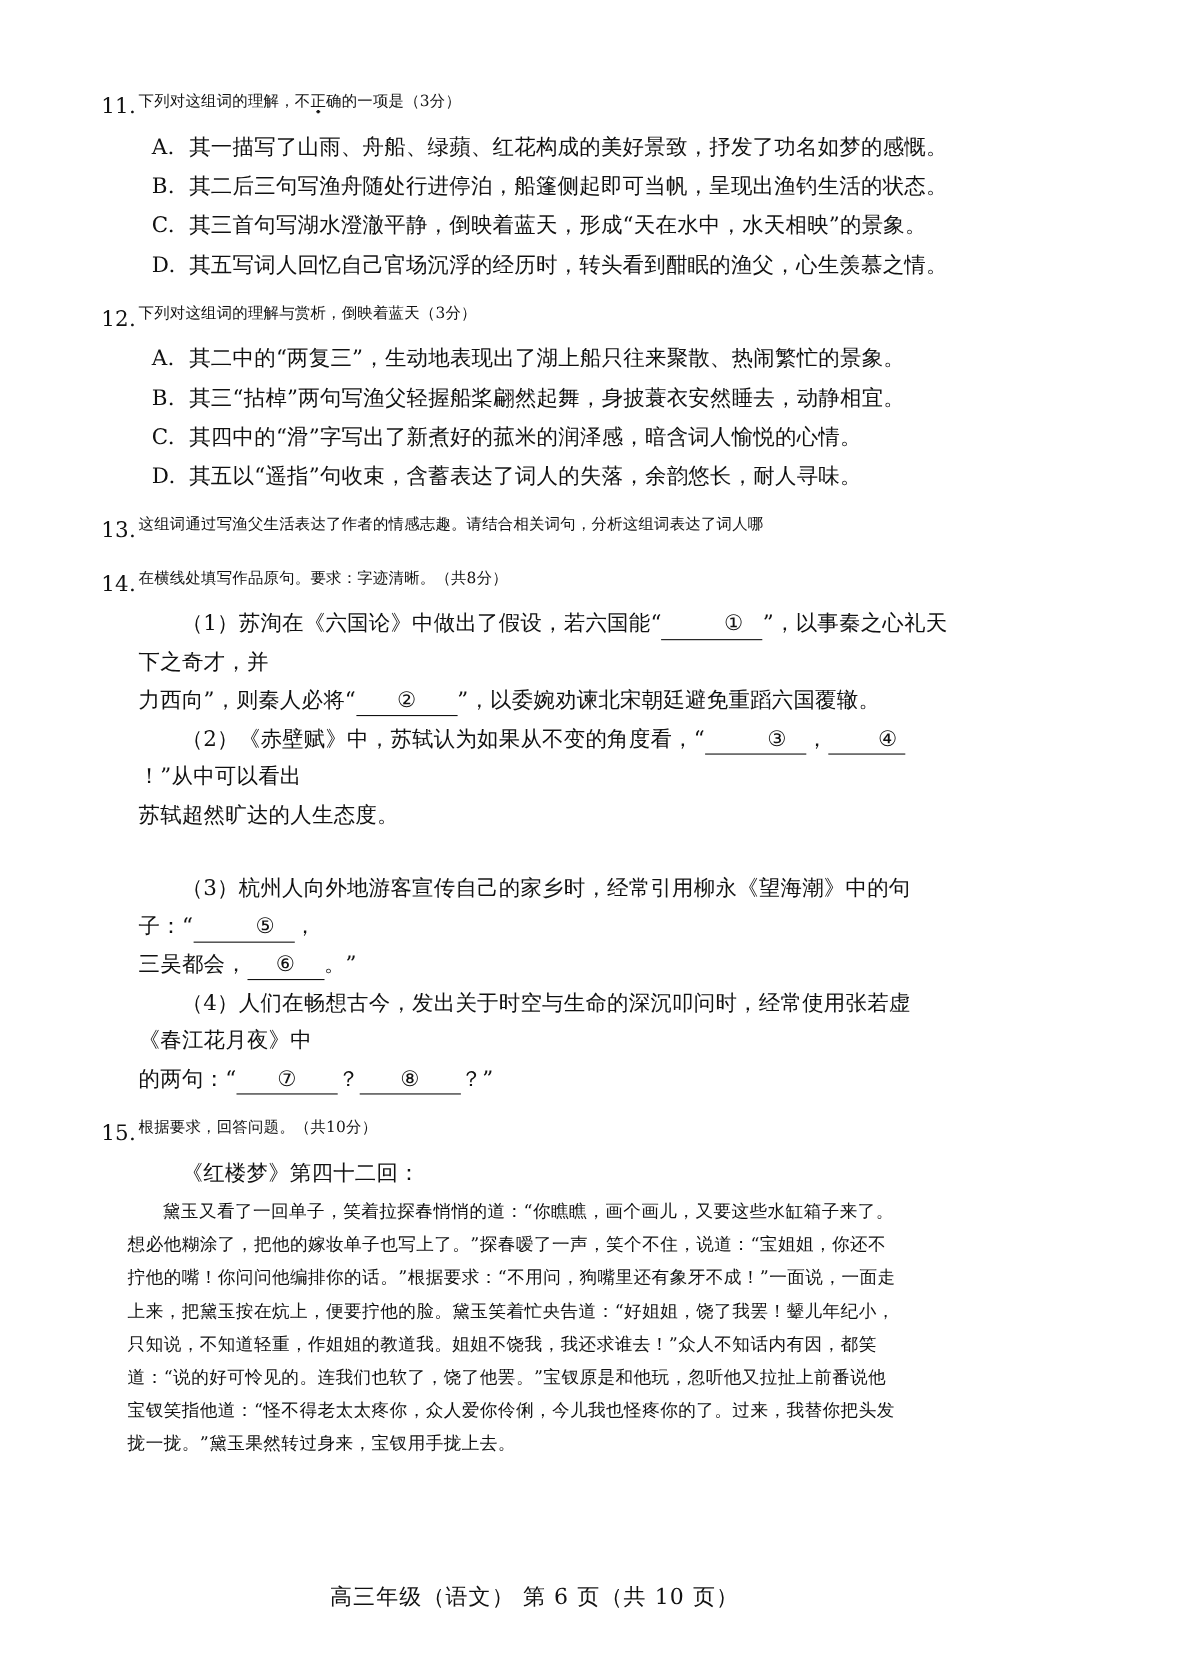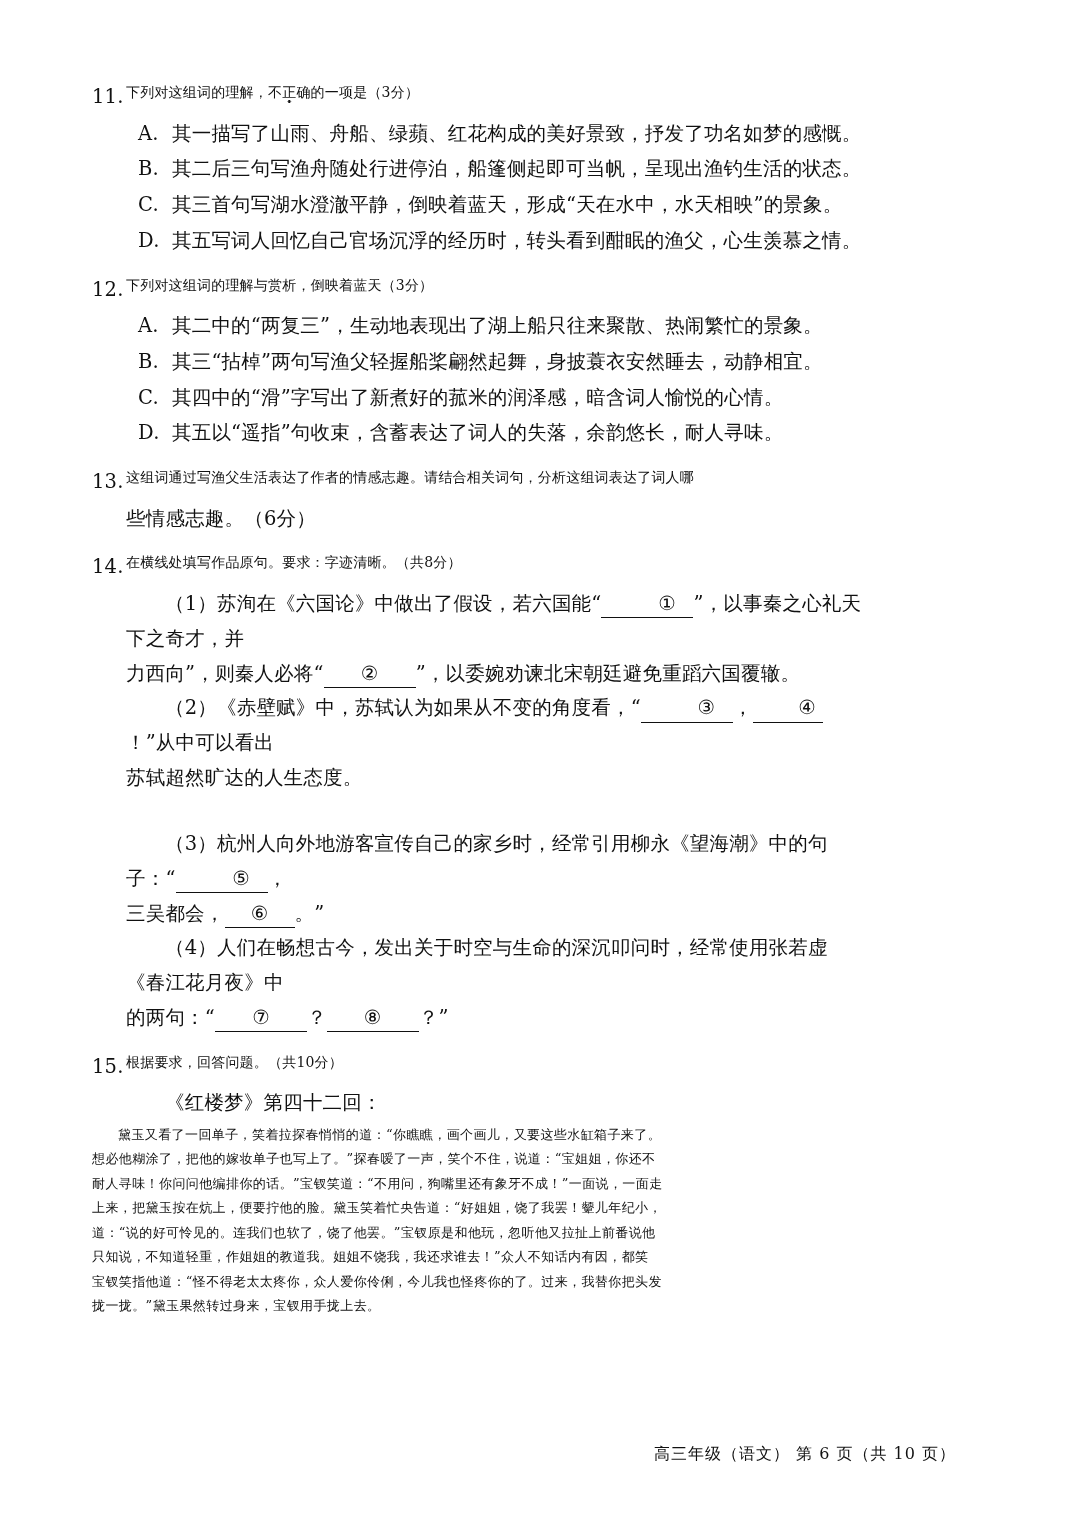--- a/index.html
+++ b/index.html
@@ -94,40 +94,41 @@
     bottom: -3px;
     height: 3px;
     background-image: radial-gradient(circle, #111 1.4px, transparent 1.6px);
     background-size: 20px 3px;
     background-repeat: repeat-x;
     background-position: center bottom;
   }
   
   .excerpt {
     font-family: "DejaVu Serif", "Liberation Serif", serif;
-    font-size: 13px;
+    font-size: 16px;
     line-height: 1.88;
     letter-spacing: 0.4px;
     padding-left: 0;
+    margin-left: 24px;
   }
   .excerpt .lead {
     text-indent: 2em;
   }
   .excerpt-title {
     text-indent: 2em;
     margin: 0 0 2px 0;
   }
   .spacer-sm { height: 8px; }
   .footer {
     position: absolute;
     left: 16px;
     right: 0;
     bottom: 58px;
-    text-align: right;
-    font-size: 16px;
+    text-align: center;
+    font-size: 20px;
     letter-spacing: 1px;
   }
 </style>
 </head>
 <body>
 
 <div class="page">
   <div class="content">
 
     <div class="q">
@@ -178,23 +179,20 @@
       </div>
     </div>
 
     <div class="spacer-sm"></div>
 
     <div class="q">
       <div class="q-head">
         <span class="q-num">13.</span>
         <span class="q-text">这组词通过写渔父生活表达了作者的情感志趣。请结合相关词句，分析这组词表达了词人哪</span>
       </div>
-      <div class="q-body">
-        <span>些情感志趣。（6分）</span>
-      </div>
     </div>
 
     <div class="spacer-sm"></div>
 
     <div class="q">
       <div class="q-head">
         <span class="q-num">14.</span>
         <span class="q-text">在横线处填写作品原句。要求：字迹清晰。（共8分）</span>
       </div>
 
@@ -237,24 +235,24 @@
       <div class="q-head">
         <span class="q-num">15.</span>
         <span class="q-text">根据要求，回答问题。（共10分）</span>
       </div>
       <div class="q-body">
         <div class="excerpt-title">《红楼梦》第四十二回：</div>
       </div>
       <div class="excerpt">
         <div class="lead">黛玉又看了一回单子，笑着拉探春悄悄的道：“你瞧瞧，画个画儿，又要这些水缸箱子来了。</div>
         <div>想必他糊涂了，把他的嫁妆单子也写上了。”探春嗳了一声，笑个不住，说道：“宝姐姐，你还不</div>
-        <div>耐人寻味！你问问他编排你的话。”宝钗笑道：“不用问，狗嘴里还有象牙不成！”一面说，一面走</div>
+        <div>拧他的嘴！你问问他编排你的话。”根据要求：“不用问，狗嘴里还有象牙不成！”一面说，一面走</div>
         <div>上来，把黛玉按在炕上，便要拧他的脸。黛玉笑着忙央告道：“好姐姐，饶了我罢！颦儿年纪小，</div>
+        <div>只知说，不知道轻重，作姐姐的教道我。姐姐不饶我，我还求谁去！”众人不知话内有因，都笑</div>
         <div>道：“说的好可怜见的。连我们也软了，饶了他罢。”宝钗原是和他玩，忽听他又拉扯上前番说他</div>
-        <div>只知说，不知道轻重，作姐姐的教道我。姐姐不饶我，我还求谁去！”众人不知话内有因，都笑</div>
         <div>宝钗笑指他道：“怪不得老太太疼你，众人爱你伶俐，今儿我也怪疼你的了。过来，我替你把头发</div>
         <div>拢一拢。”黛玉果然转过身来，宝钗用手拢上去。</div>
       </div>
     </div>
 
   </div>
 
   <div class="footer">高三年级（语文） 第 6 页（共 10 页）</div>
 </div>
 

